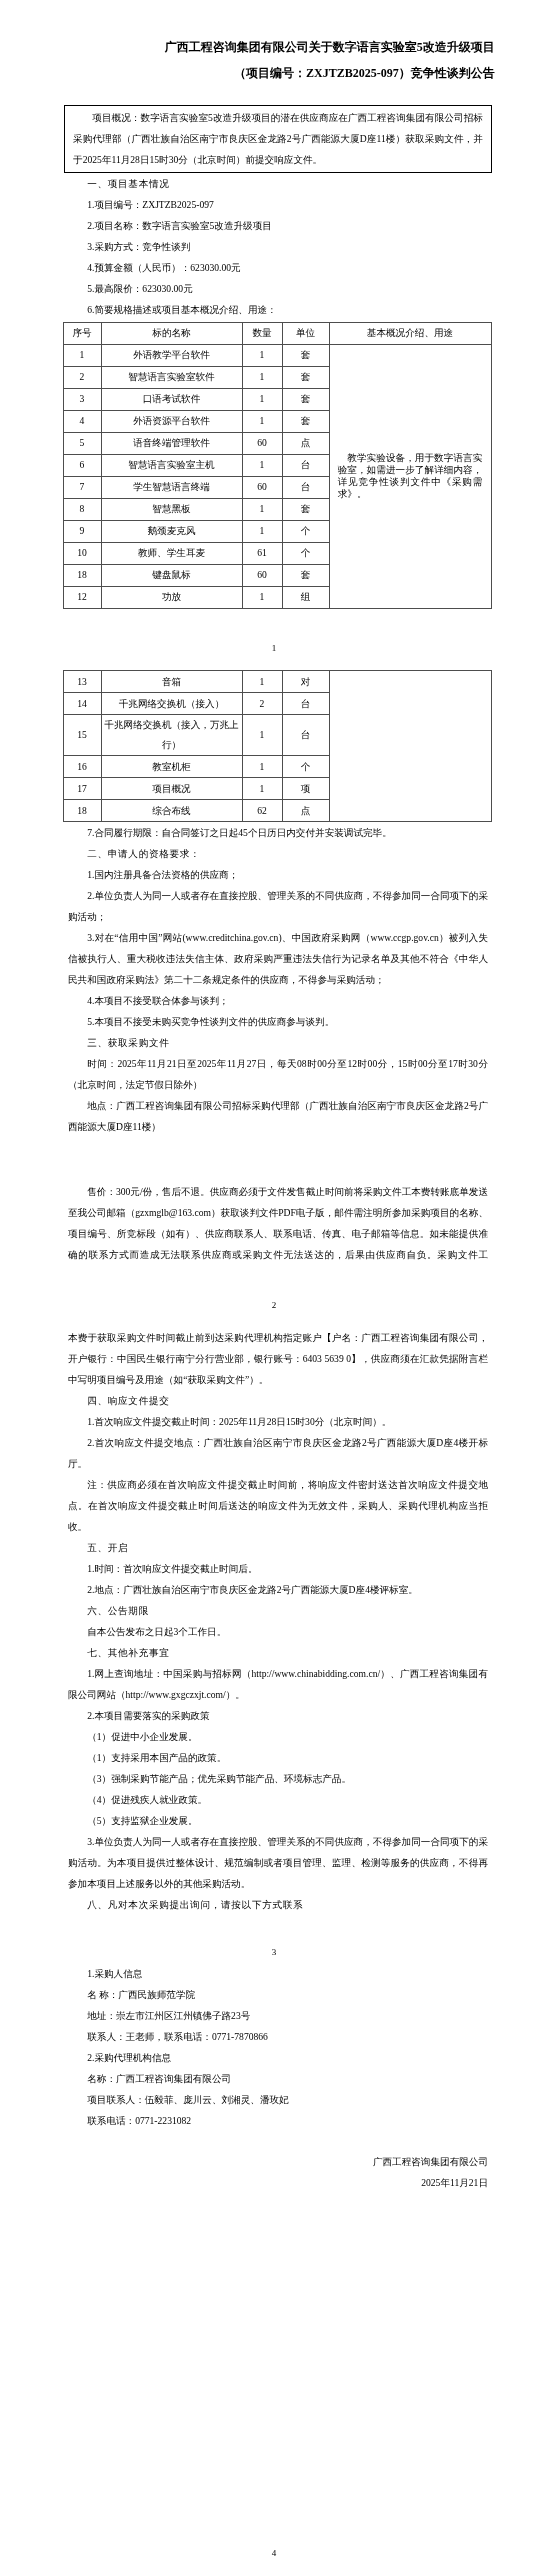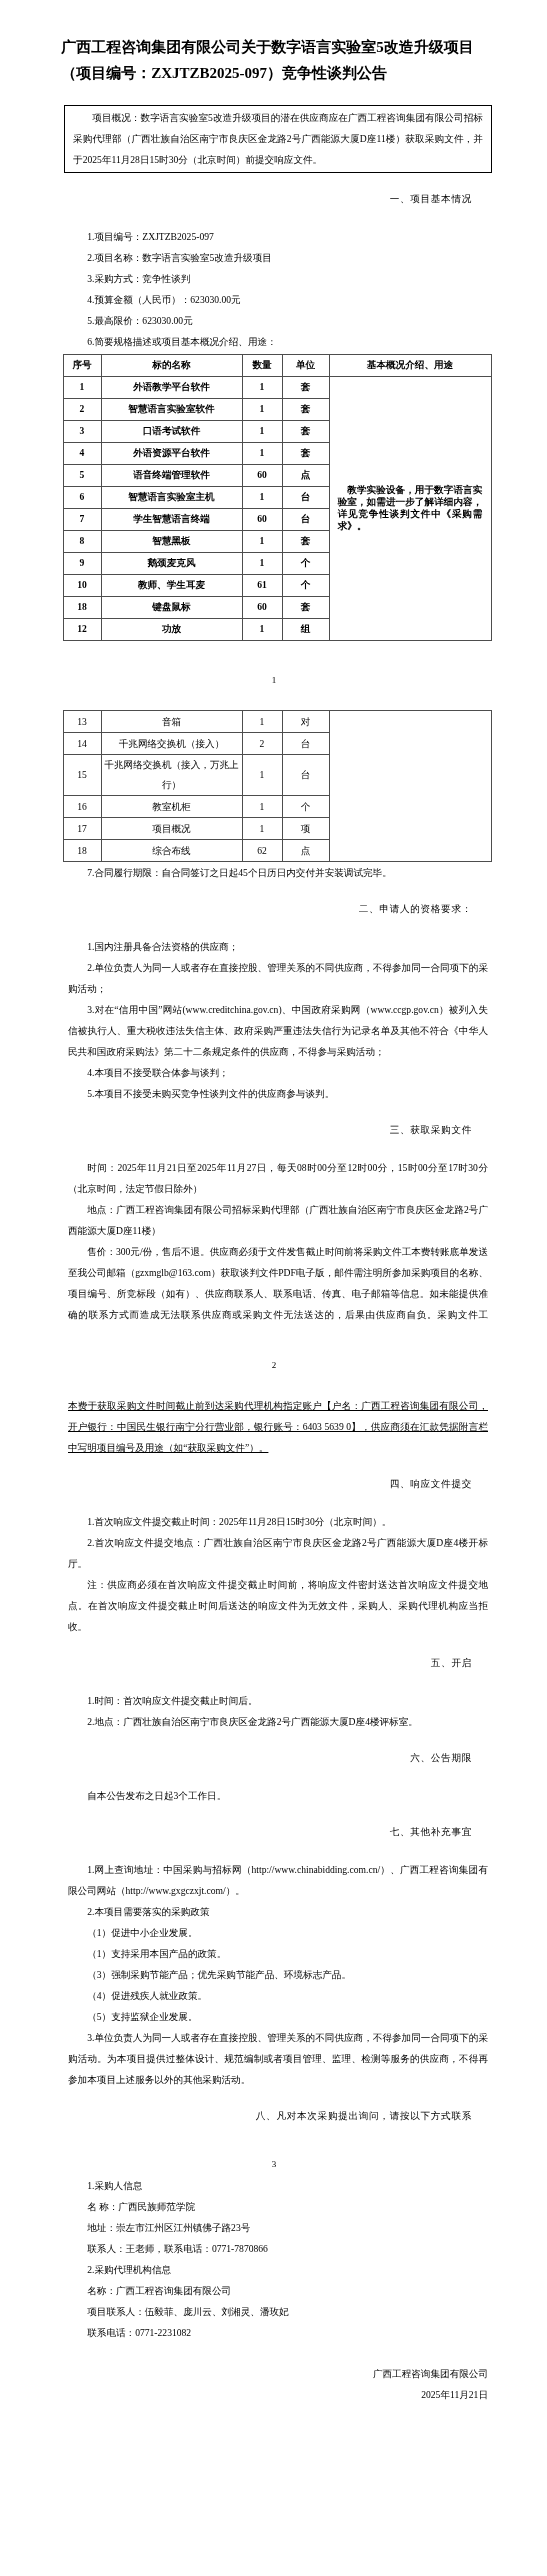--- a/index.html
+++ b/index.html
@@ -10,42 +10,42 @@
     min-height:2576px;
     background:#ffffff;
     color:#000000;
     font-family:"Liberation Serif","DejaVu Serif",serif;
     font-size:9.6px;
     line-height:21px;
     overflow:hidden;
   }
   .inner{padding:0 60px 31.5px 68px;}
   .title-line{
-    text-align:left;
+    text-align:right;
     font-weight:bold;
-    font-size:15px;
+    font-size:12px;
     line-height:26px;
     text-indent:0;
   }
   .title-block{padding-top:34px;margin:0 -6.8px;}
   .overview-box{
     margin:19px -4.1px 0 -4.1px;
     border:1.4px solid #000;
     padding:1.4px 8.2px;
     text-align:justify;
     text-indent:2em;
   }
   p{margin:0;text-align:justify;text-indent:2em;}
-  p.noindent{text-indent:0;text-decoration:underline;}
-  p.fill{text-align-last:justify;}
+  p.noindent{text-indent:0;}
+  p.fill{text-align-last:justify;margin-top:44px;}
   .h{
-    font-family:Liberation Mono, monospace;
-    margin:16px;
+    font-family:Liberation Serif, serif;
+    margin:0;
     text-indent:2em;
-    text-align:right;
+    text-align:left;
     letter-spacing:0.7px;
   }
   table.doc-table{
     border-collapse:collapse;
     table-layout:fixed;
     width:427px;
     margin-left:-5.5px;
   }
   .doc-table td{
     border:0.7px solid #4d4d4d;
@@ -56,22 +56,22 @@
     font-size:9.6px;
     line-height:20px;
     overflow:hidden;
   }
   .doc-table td.note{
     text-align:justify;
     text-indent:1em;
     padding:0 8.2px;
     line-height:12px;
   }
-  .mt3{margin-top:2.1px;font-weight:bold;}
-  .mt6{margin-top:19px;}
+  .mt3{margin-top:2.1px;}
+  .mt6{margin-top:11px;}
   .pagenum{
     margin-left:-68px;
     margin-right:-60px;
     text-align:center;
     text-indent:0;
     font-size:9px;
     line-height:21px;
   }
   .pn1{margin-top:29.4px;}
   .pn2{margin-top:29.4px;}

